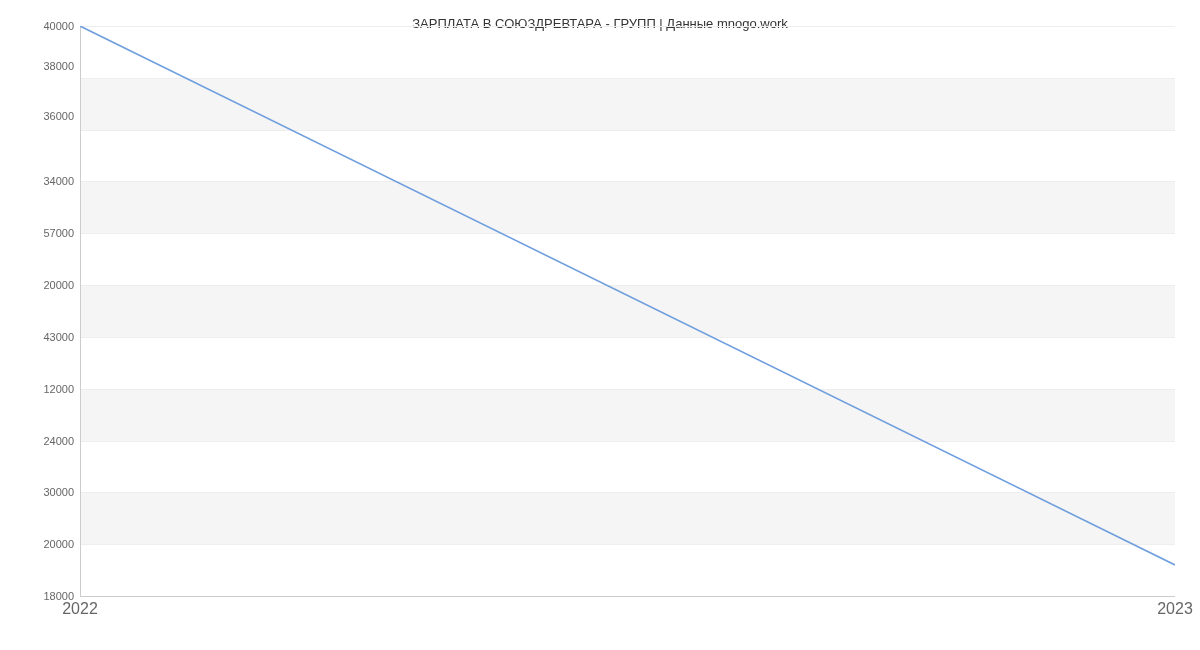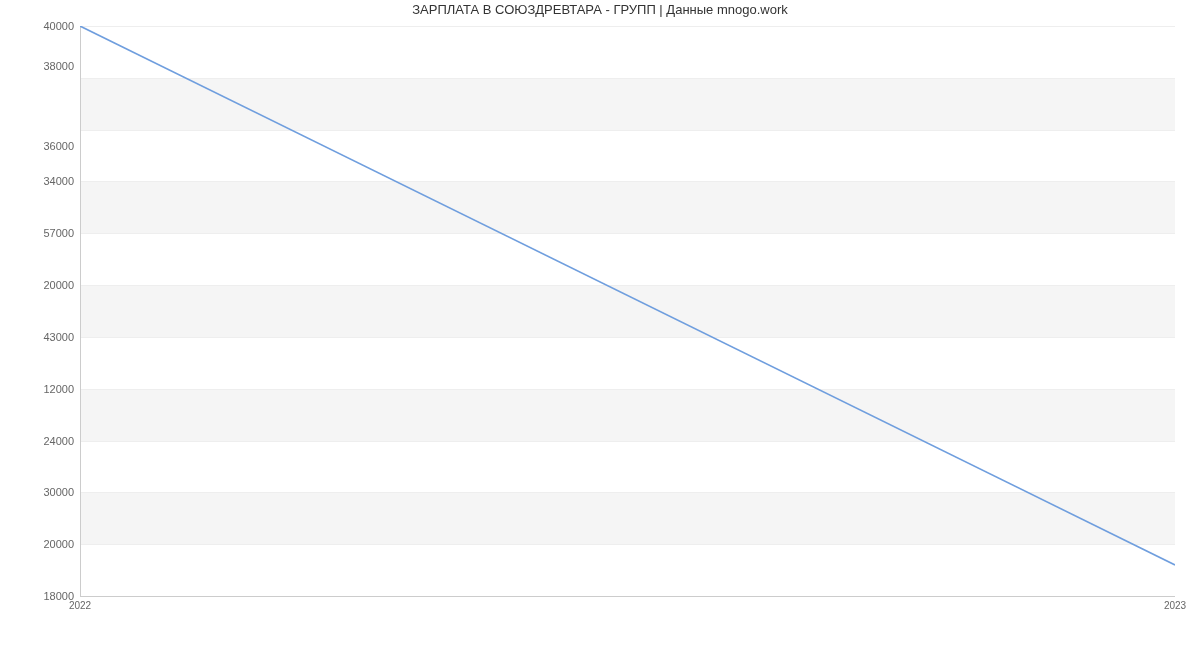--- a/index.html
+++ b/index.html
@@ -9,21 +9,21 @@
     height: 650px;
     background: #ffffff;
     font-family: Arial, Helvetica, sans-serif;
     color: #333;
   }
   .title {
     width: 100%;
     text-align: center;
     font-size: 13px;
     color: #333;
-    padding-top: 2px;
+    padding-top: 16px;
   }
   .chart-wrap {
     position: absolute;
     left: 0;
     top: 0;
     width: 1200px;
     height: 650px;
   }
   .plot {
     position: absolute;
@@ -57,21 +57,21 @@
   .y-label {
     position: absolute;
     right: 1126px;
     font-size: 11px;
     color: #666;
     transform: translateY(-50%);
   }
   .x-label {
     position: absolute;
     top: 600px;
-    font-size: 10px;
+    font-size: 16px;
     color: #666;
     transform: translateX(-50%);
   }
   svg.line {
     position: absolute;
     left: 0;
     top: 0;
     width: 1095px;
     height: 570px;
     overflow: visible;
@@ -91,21 +91,21 @@
 
   <div class="y-label" style="top:596px">18000</div>
   <div class="y-label" style="top:544.18px">20000</div>
   <div class="y-label" style="top:492.36px">30000</div>
   <div class="y-label" style="top:440.55px">24000</div>
   <div class="y-label" style="top:388.73px">12000</div>
   <div class="y-label" style="top:336.91px">43000</div>
   <div class="y-label" style="top:285.09px">20000</div>
   <div class="y-label" style="top:233.27px">57000</div>
   <div class="y-label" style="top:181.45px">34000</div>
-  <div class="y-label" style="top:146px">36000</div>
+  <div class="y-label" style="top:116px">36000</div>
   <div class="y-label" style="top:66px">38000</div>
   <div class="y-label" style="top:26px">40000</div>
 
   <div class="x-label" style="left:80px">2022</div>
   <div class="x-label" style="left:1175px">2023</div>
 
   <div class="plot">
     <div class="y-axis-line"></div>
 
     <div class="band" style="top:51.82px;  height:51.82px"></div>

